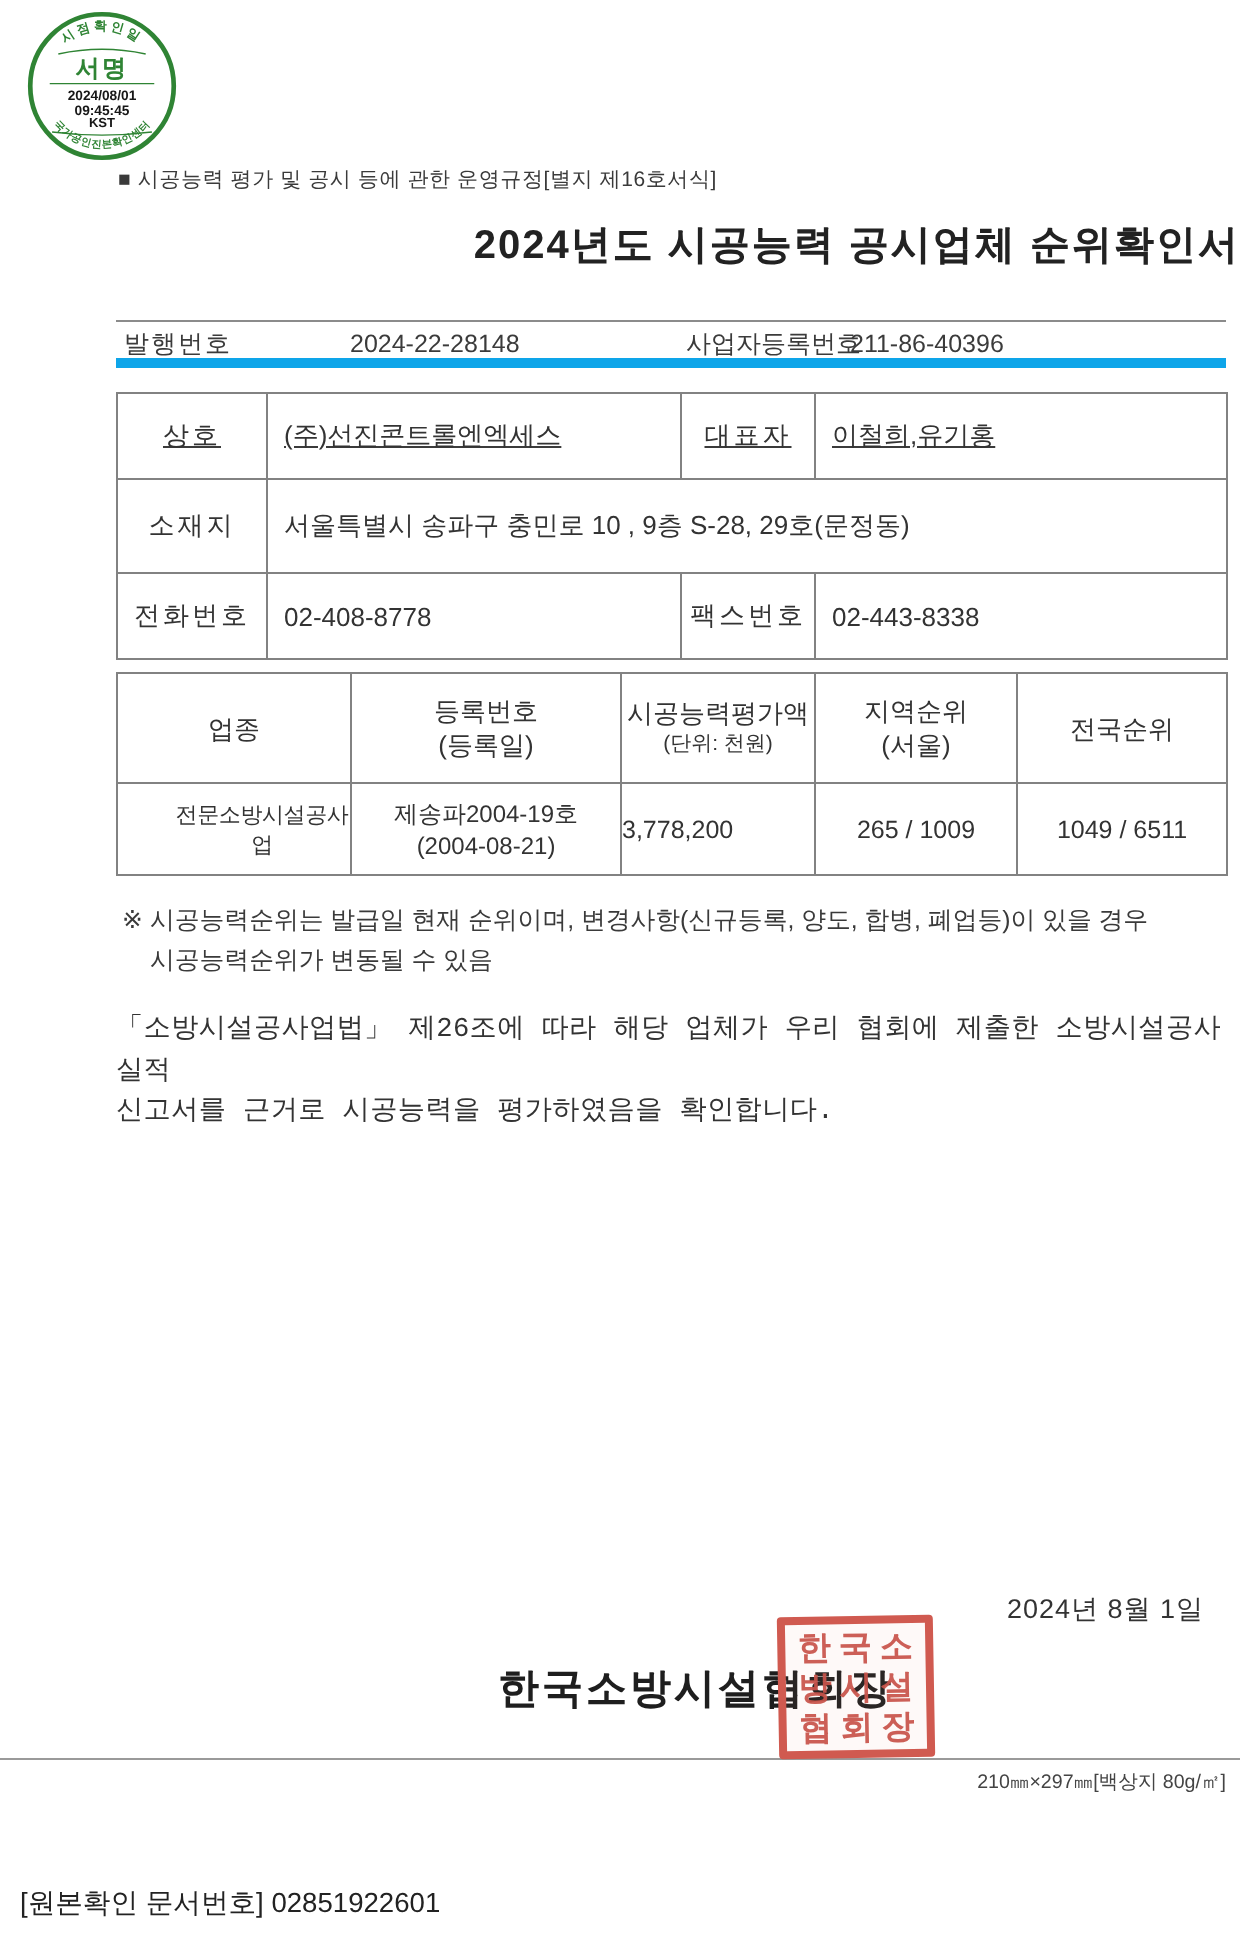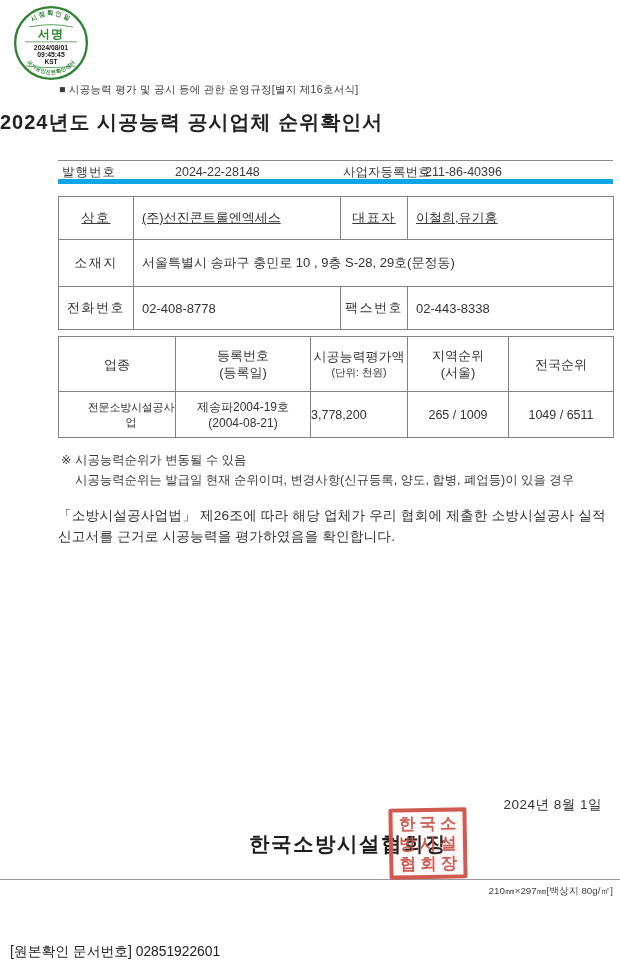--- a/index.html
+++ b/index.html
@@ -10,21 +10,21 @@
     background:#ffffff; color:#3b3b3b; overflow:hidden;
   }
 
   
   .verify-stamp { position:absolute; left:12px; top:4px; width:78px; height:78px; }
   .verify-stamp .green-txt { fill:#2f8434; font-weight:bold; }
   .verify-stamp .black-txt { fill:#171717; font-weight:bold; }
 
   
   .reg-line { position:absolute; left:59px; top:83px; font-size:10.5px; color:#3a3a3a; letter-spacing:.3px; }
-  .doc-title { position:absolute; left:0; right:0; top:109px; text-align:left;
+  .doc-title { position:absolute; left:0; right:0; top:109px; text-align:right;
                font-size:20px; font-weight:bold; color:#222; letter-spacing:1px; }
 
   
   .issue-row { position:absolute; left:58px; top:160px; width:555px; height:24px;
                border-top:1px solid #8b8b8b; border-bottom:5px solid #0ea5e9; font-size:12.5px; }
   .issue-row span { position:absolute; top:0; line-height:23px; white-space:nowrap; }
   .issue-label { left:4px; letter-spacing:1px; }
   .issue-number { left:117px; }
   .issue-biz-label { left:285px; }
   .issue-biz-number { left:367px; }
@@ -44,21 +44,21 @@
   .h-line { display:block; line-height:17px; }
   .sub-small { font-size:10.5px; line-height:15px; }
   .cell-center { text-align:center; }
   .cell-right { text-align:left; padding-right:7px; }
   .two-line { display:block; line-height:16px; font-size:12px; text-align:center; }
   .industry-cell { font-size:11px; letter-spacing:-.2px;padding-left:28px; }
 
   
   .note { position:absolute; left:61px; top:451px; display:flex; font-size:12.4px; line-height:19.5px; color:#3a3a3a; }
   .note-marker { width:12px; margin-right:2px; }
-  .statement { position:absolute; left:58px; top:506px; font-size:13.6px; line-height:20.5px; color:#333; letter-spacing:.2px; }
+  .statement { position:absolute; left:58px; top:506px; font-size:13.6px; line-height:20.5px; color:#333; letter-spacing:.2px;font-family:Liberation Mono, monospace; }
 
   
   .issue-date { position:absolute; top:796px; right:18px; font-size:13.5px; color:#333; letter-spacing:.5px; }
   .issuer { position:absolute; left:249px; top:830px; font-size:20.5px; font-weight:bold;
             color:#1e1e1e; letter-spacing:1.5px; white-space:nowrap; }
   .red-seal { position:absolute; left:389px; top:808px; width:78px; height:71px;
               border:4px solid #d05a50; border-radius:2px; background:rgba(235,150,140,.06);
               transform:rotate(-1deg); z-index:2;
               display:flex; flex-direction:column; justify-content:space-around; align-items:center; padding:1px 0; }
   .seal-row { display:block; font-size:16.5px; font-weight:800; color:#c9544b;
@@ -171,22 +171,22 @@
       <td class="cell-right">3,778,200</td>
       <td class="cell-center">265 / 1009</td>
       <td class="cell-center">1049 / 6511</td>
     </tr>
   </tbody>
     </table>
 
   <div class="note">
     <span class="note-marker">※</span>
     <div>
+      <div>시공능력순위는 발급일 현재 순위이며, 변경사항(신규등록, 양도, 합병, 폐업등)이 있을 경우</div>
       <div>시공능력순위가 변동될 수 있음</div>
-      <div>시공능력순위는 발급일 현재 순위이며, 변경사항(신규등록, 양도, 합병, 폐업등)이 있을 경우</div>
     </div>
   </div>
 
   <div class="statement">
     <div>「소방시설공사업법」 제26조에 따라 해당 업체가 우리 협회에 제출한 소방시설공사 실적</div>
     <div>신고서를 근거로 시공능력을 평가하였음을 확인합니다.</div>
   </div>
 
   <div class="issue-date">2024년 8월 1일</div>
   <div class="issuer">한국소방시설협회장</div>

